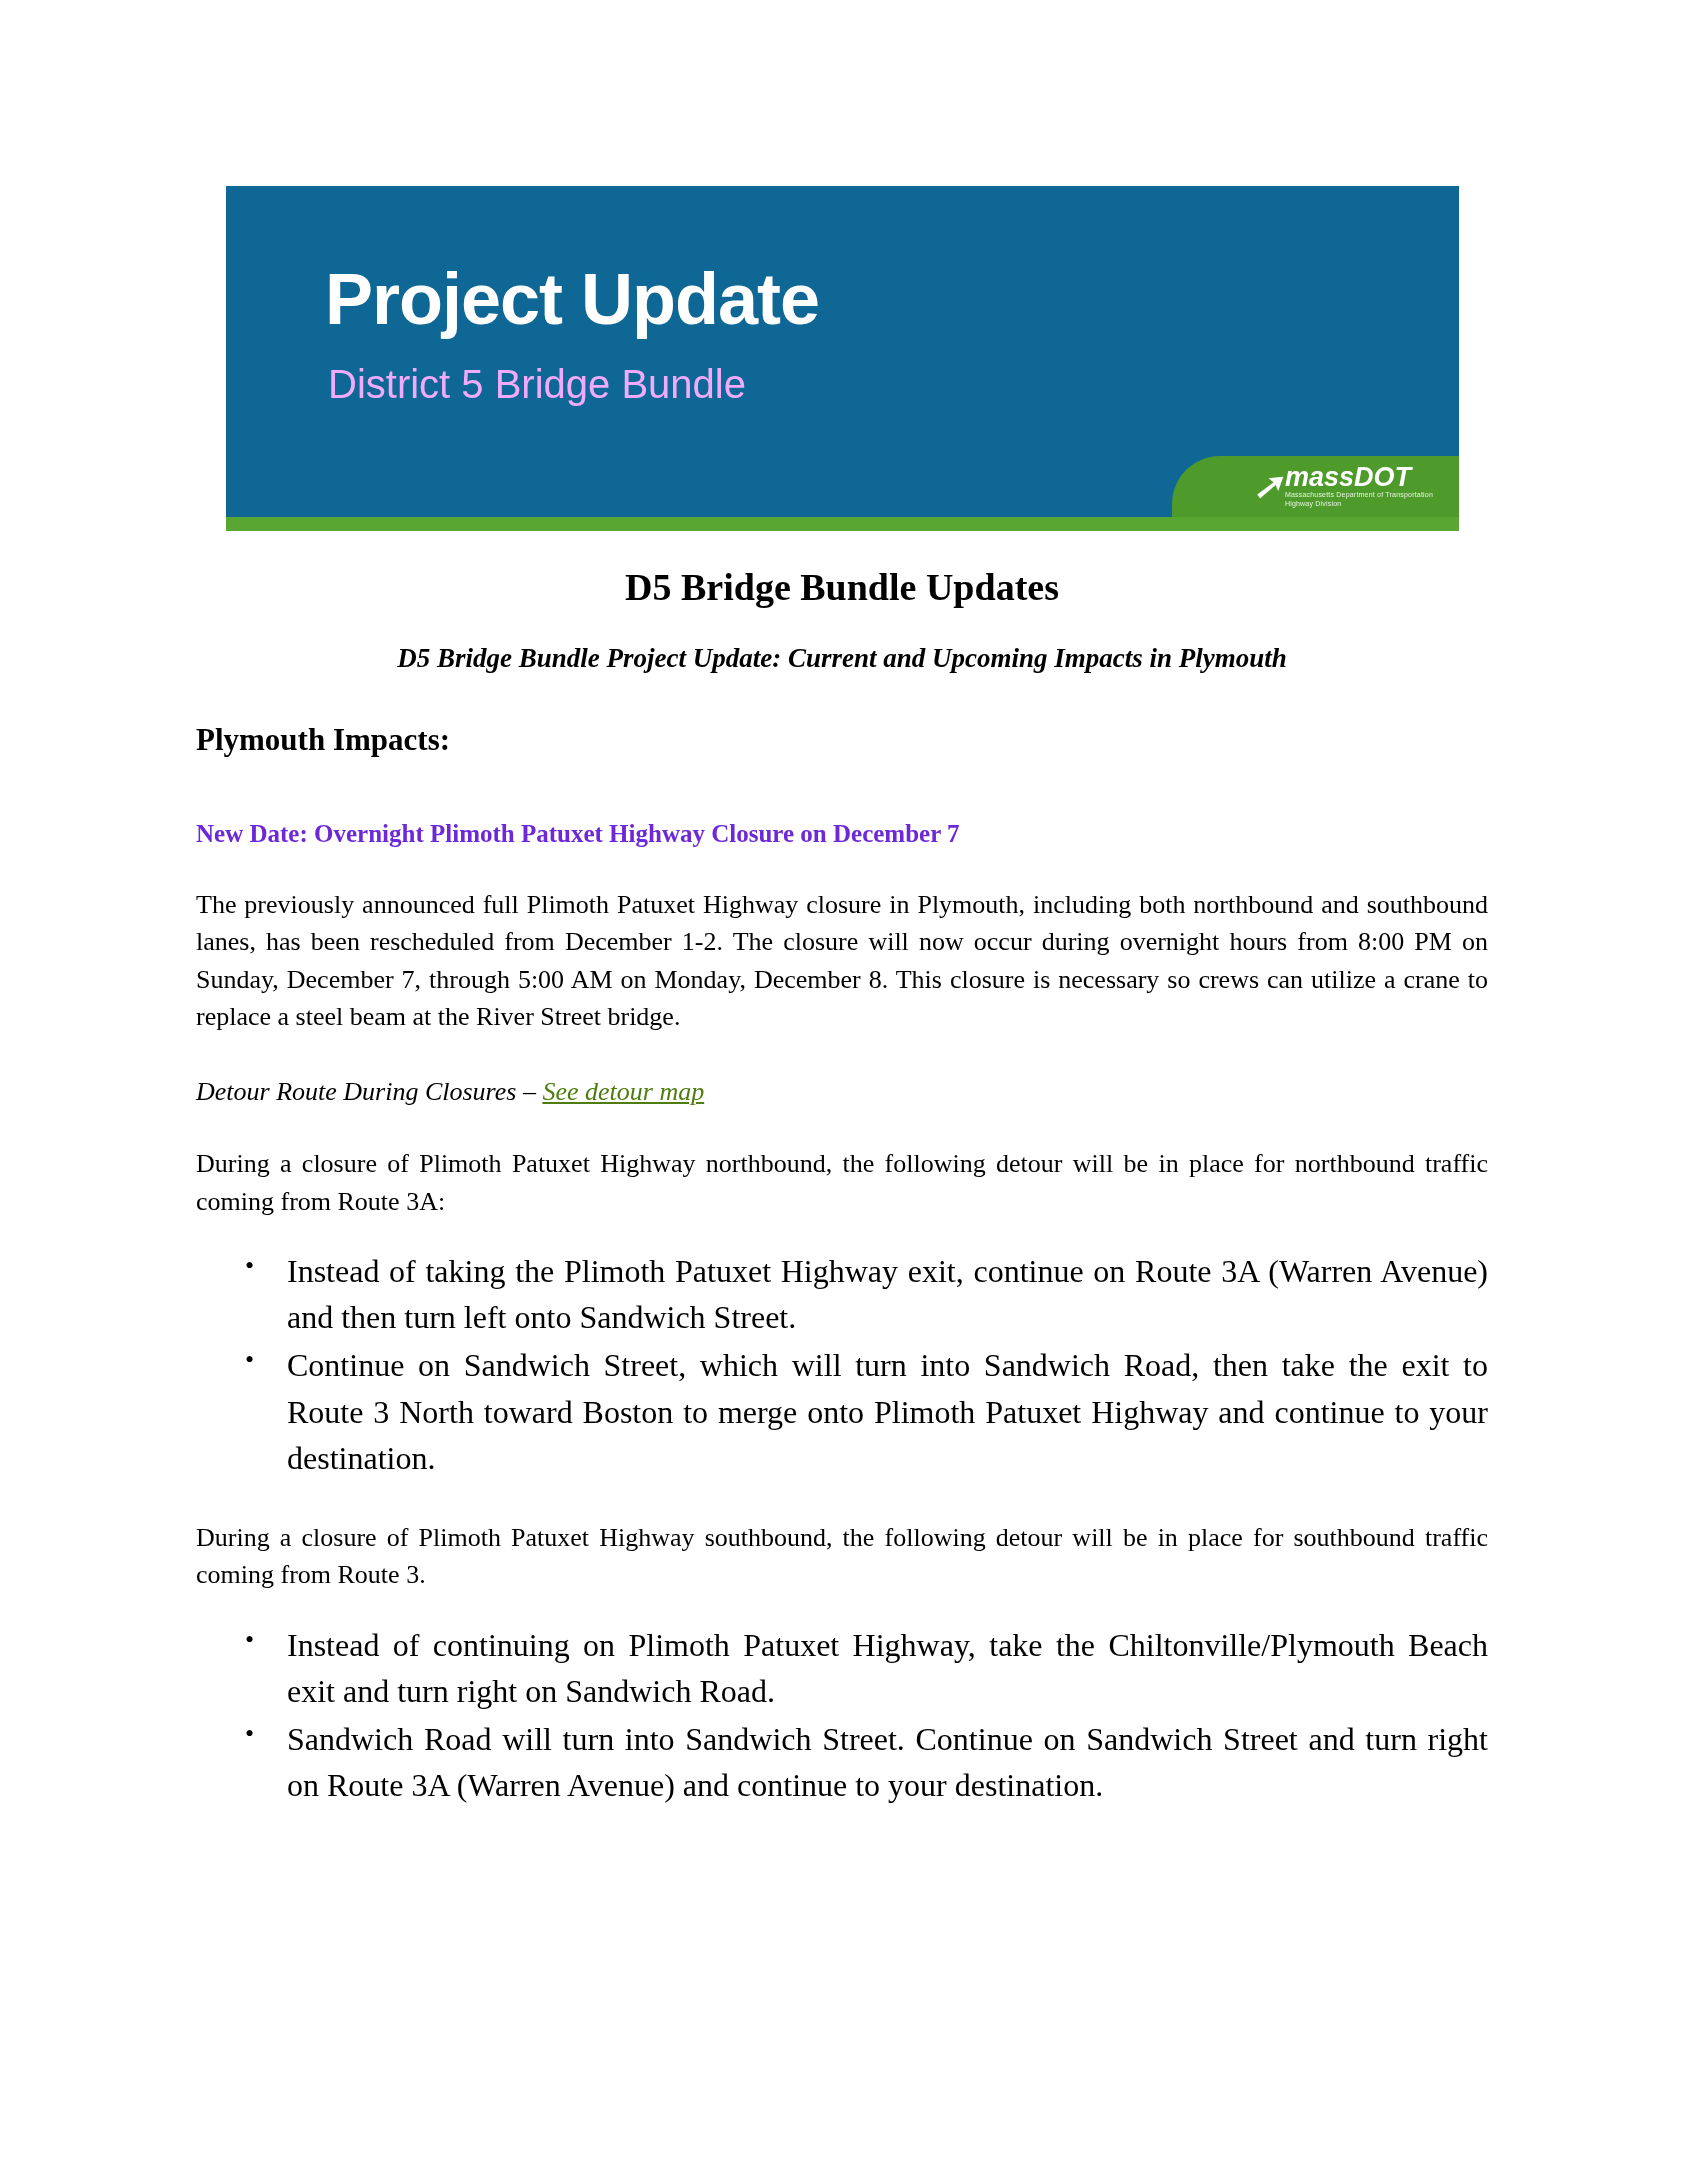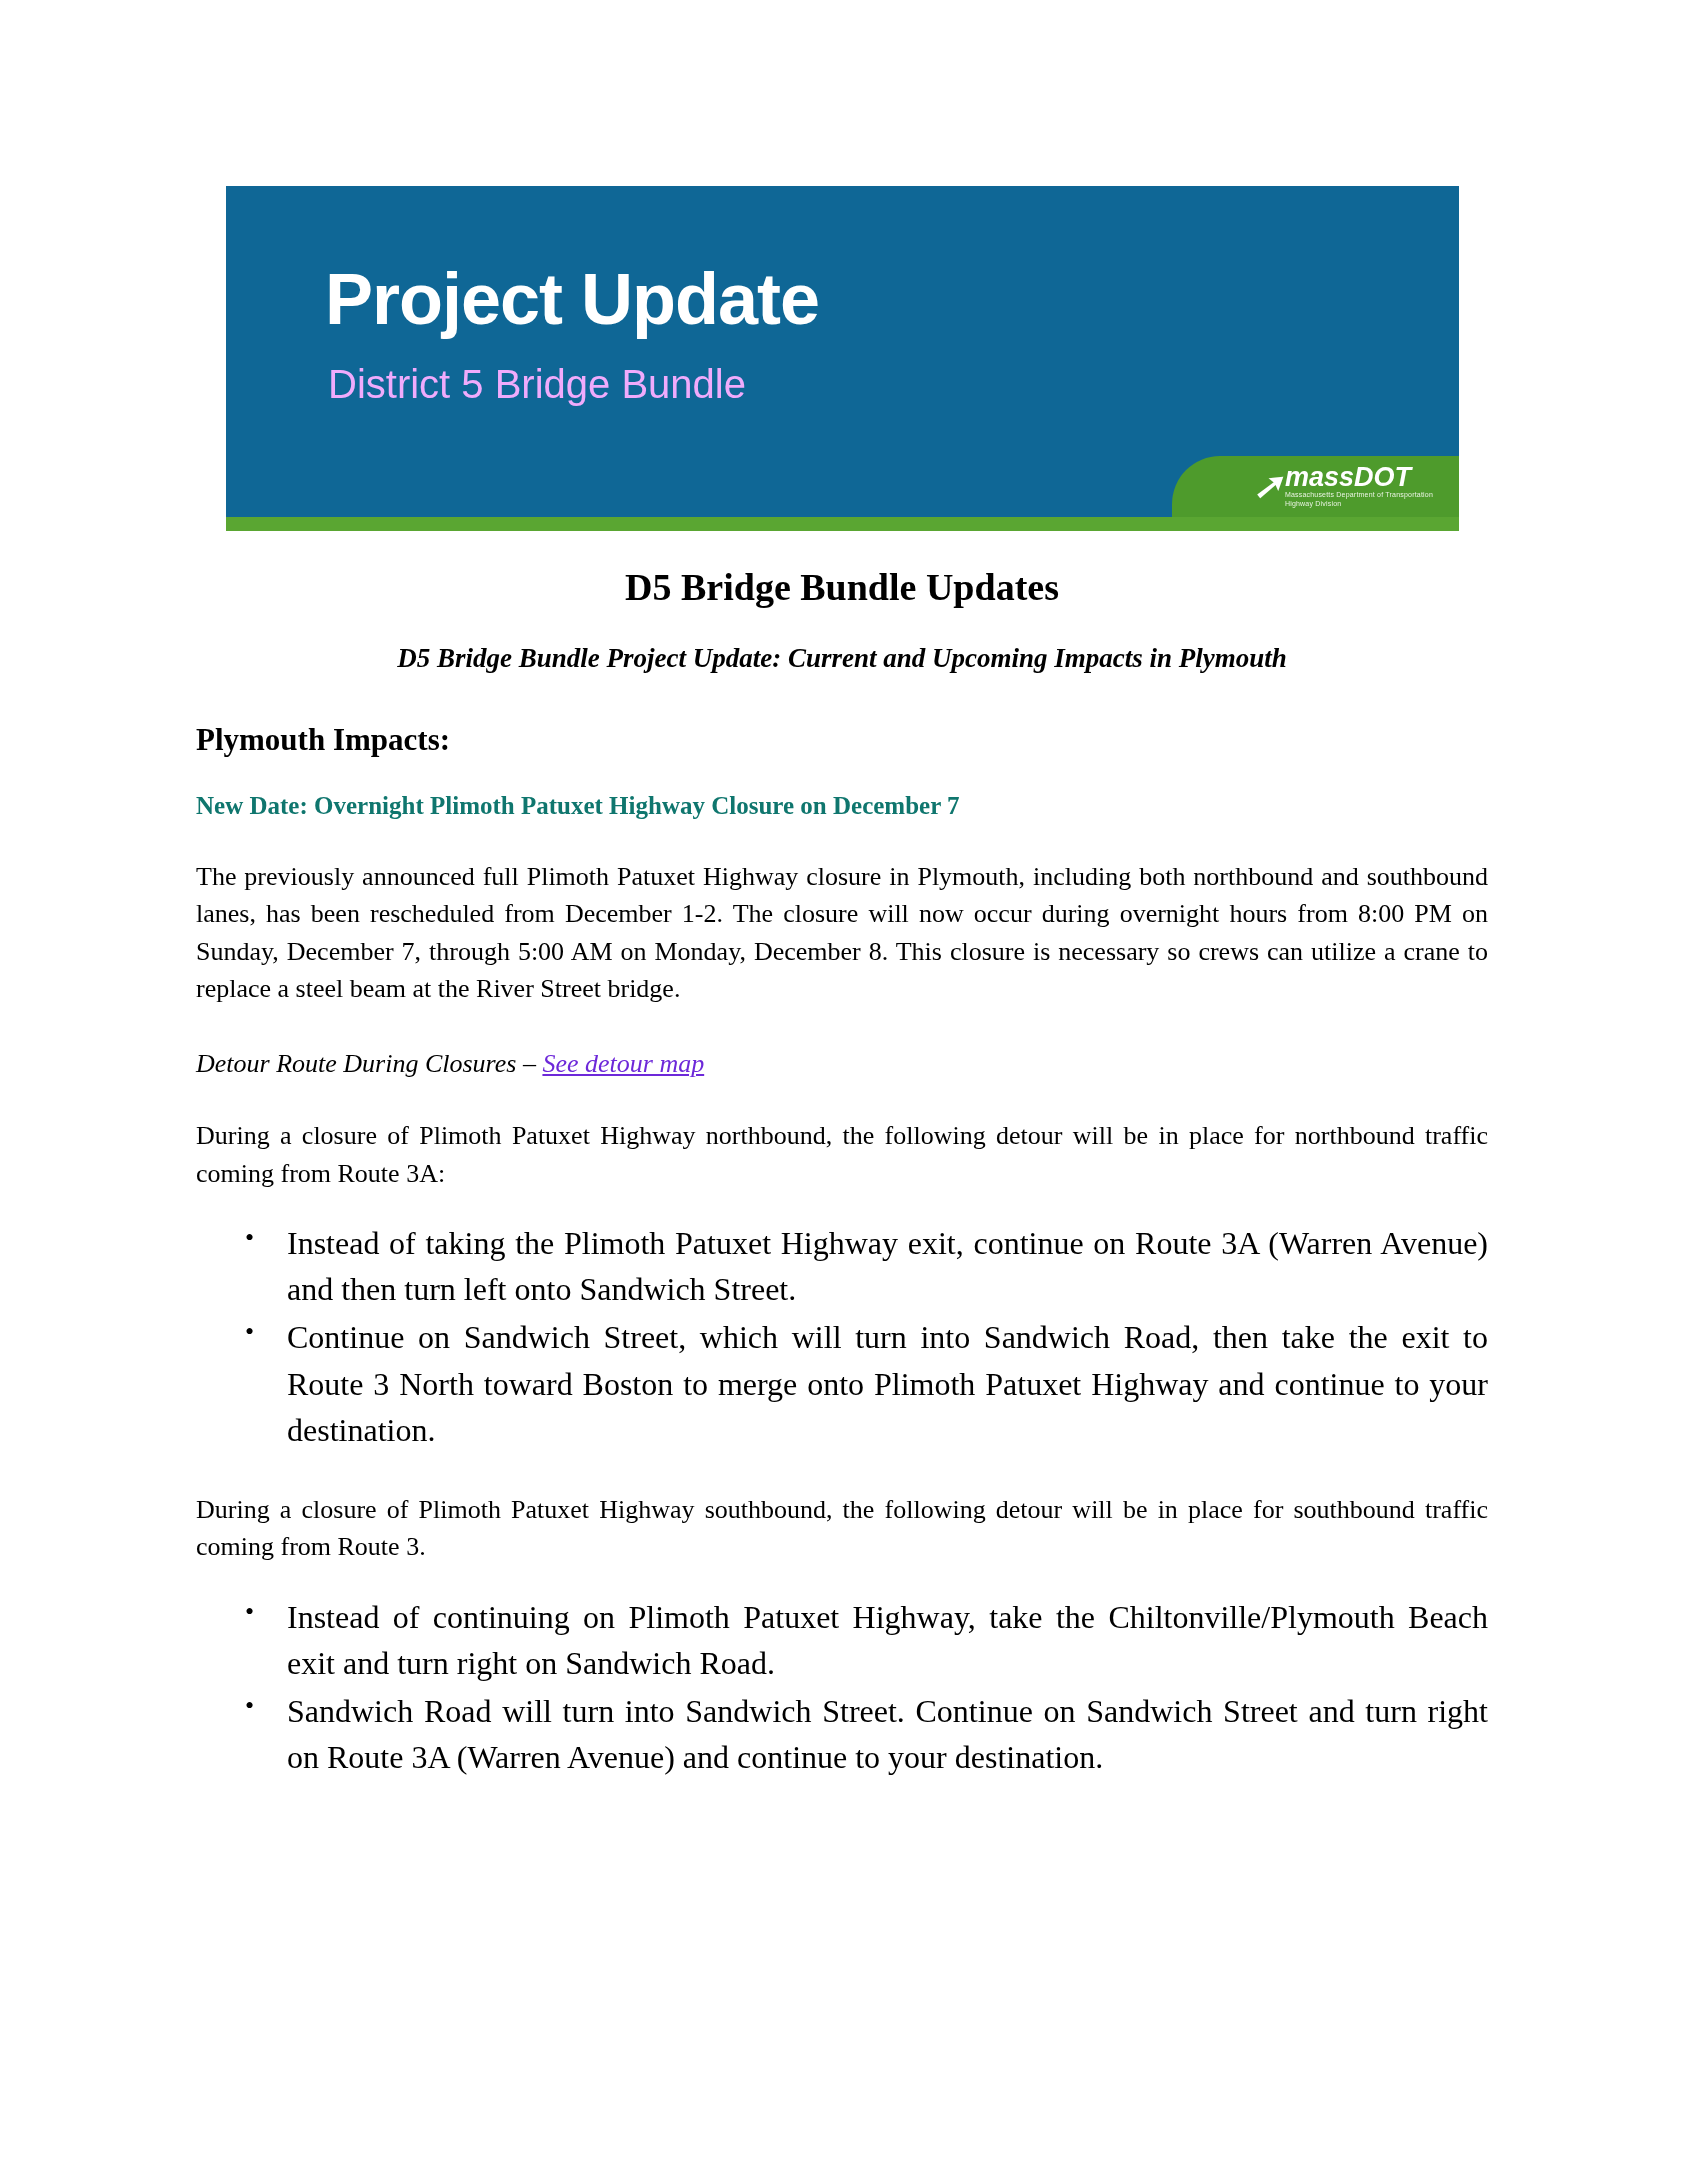--- a/index.html
+++ b/index.html
@@ -140,36 +140,36 @@
   h2.section-head {
     font-family: "Liberation Serif", serif;
     font-size: 31px;
     font-weight: bold;
     margin: 46px 0 0 0;
   }
   .alert-head {
     font-family: "Liberation Serif", serif;
     font-size: 25px;
     font-weight: bold;
-    color: #0f766e;
-    margin: 34px 0 0 0;
+    color: #6d28d9;
+    margin: 62px 0 0 0;
   }
   p.body-par {
     font-size: 26px;
     line-height: 1.44;
     text-align: justify;
     margin: 38px 0 0 0;
   }
   .detour-line {
     font-size: 26px;
     font-style: italic;
     margin: 42px 0 0 0;
   }
   .detour-line .link {
-    color: #6d28d9;
+    color: #4d7c0f;
     text-decoration: underline;
   }
   ul.bullets {
     margin: 28px 0 0 0;
     padding-left: 91px;
     list-style: none;
   }
   ul.bullets li {
     position: relative;
     font-size: 32px;

